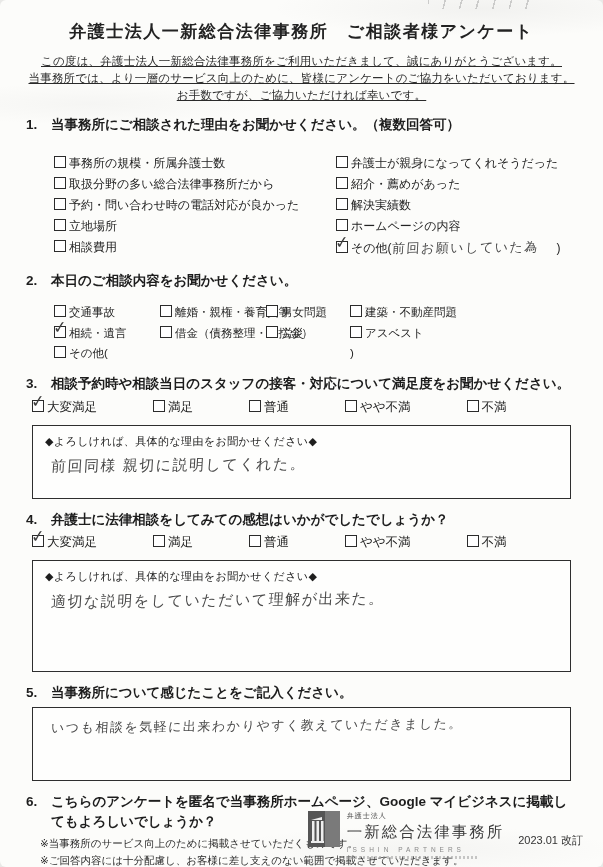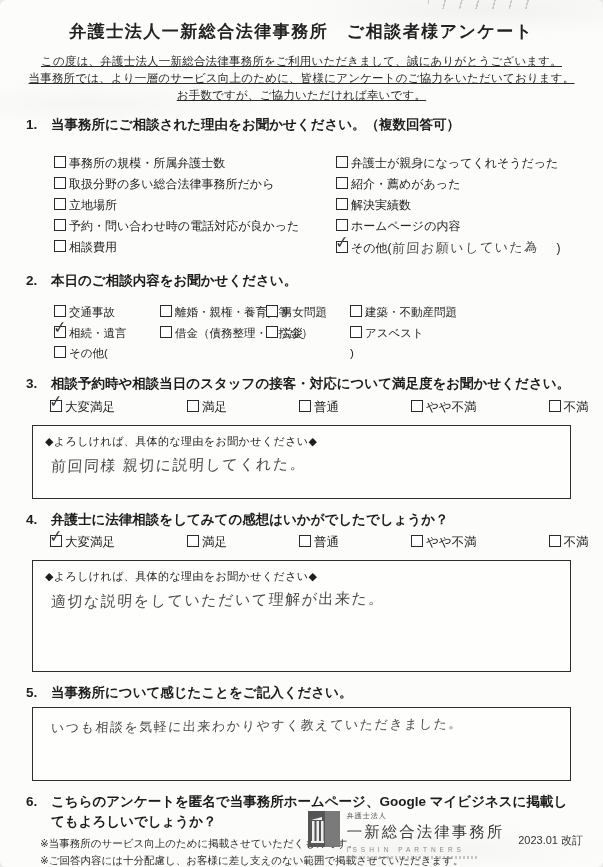--- a/index.html
+++ b/index.html
@@ -41,21 +41,21 @@
   .cb.checked::after{
     content:"✓";position:absolute;left:-2px;top:-8px;font-size:17px;line-height:1;
     color:#3d3d3d;transform:rotate(-6deg);font-weight:normal;
   }
   .q1-cols{ display:grid;grid-template-columns:282px 1fr;margin-left:28px;margin-top:18px;}
   .q2-grid{
     display:grid;grid-template-columns:106px 106px 84px auto;
     margin-left:28px;margin-top:12px;
   }
   .q2-grid .opt{ font-size:11.5px;}
-  .sat-row{ display:flex;gap:72px;margin-left:24px;margin-top:2px;}
+  .sat-row{ display:flex;gap:56px;margin-left:6px;margin-top:2px;}
   .sat-row .opt{ font-size:12.5px;}
   .hw{
     display:inline-block;color:#4a4a4a;
     transform:rotate(-0.6deg) skewX(-4deg);
     letter-spacing:1.5px;
   }
   .reason-box{
     border:1.5px solid #2e2e2e;background:rgba(255,255,255,.55);
     margin:7px 6px 4px 6px;padding:8px 0 6px 12px;
   }
@@ -96,22 +96,22 @@
 
   <div class="q">
     <div class="qhead">
       <span class="qnum">1.</span>
       <span class="qtitle">当事務所にご相談された理由をお聞かせください。（複数回答可）</span>
     </div>
     <div class="q1-cols">
       <div>
         <div class="opt"><span class="cb"></span><span>事務所の規模・所属弁護士数</span></div>
         <div class="opt"><span class="cb"></span><span>取扱分野の多い総合法律事務所だから</span></div>
+        <div class="opt"><span class="cb"></span><span>予約・問い合わせ時の電話対応が良かった</span></div>
         <div class="opt"><span class="cb"></span><span>立地場所</span></div>
-        <div class="opt"><span class="cb"></span><span>予約・問い合わせ時の電話対応が良かった</span></div>
         <div class="opt"><span class="cb"></span><span>相談費用</span></div>
       </div>
       <div>
         <div class="opt"><span class="cb"></span><span>弁護士が親身になってくれそうだった</span></div>
         <div class="opt"><span class="cb"></span><span>紹介・薦めがあった</span></div>
         <div class="opt"><span class="cb"></span><span>解決実績数</span></div>
         <div class="opt"><span class="cb"></span><span>ホームページの内容</span></div>
         <div class="opt">
           <span class="cb checked"></span><span>その他(</span><span class="hw" style="font-size:13px">前回お願いしていた為</span><span style="margin-left:18px">)</span>
         </div>

